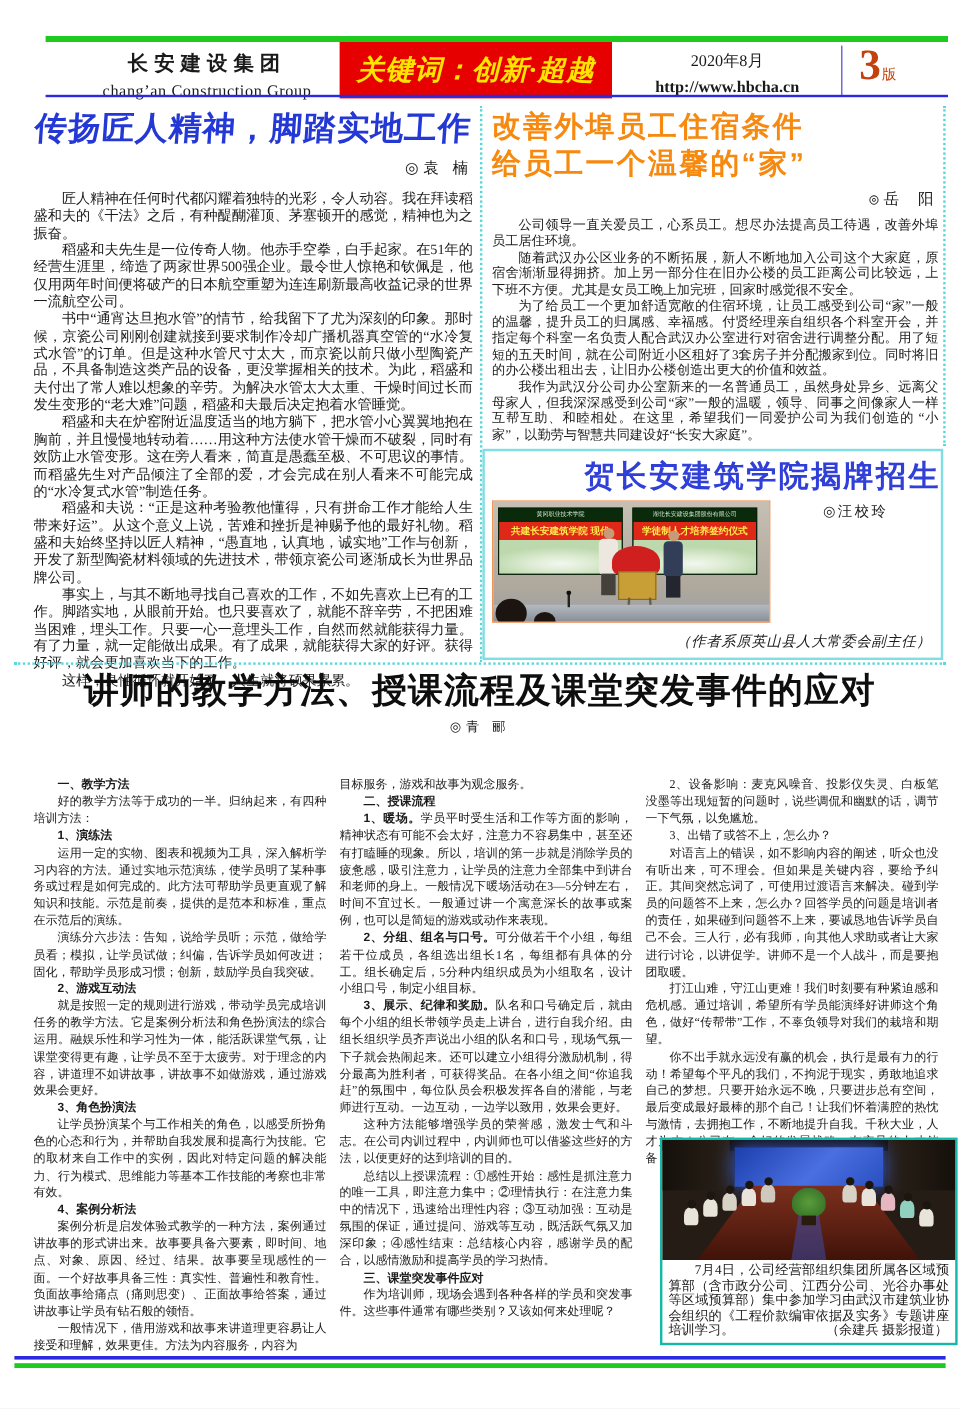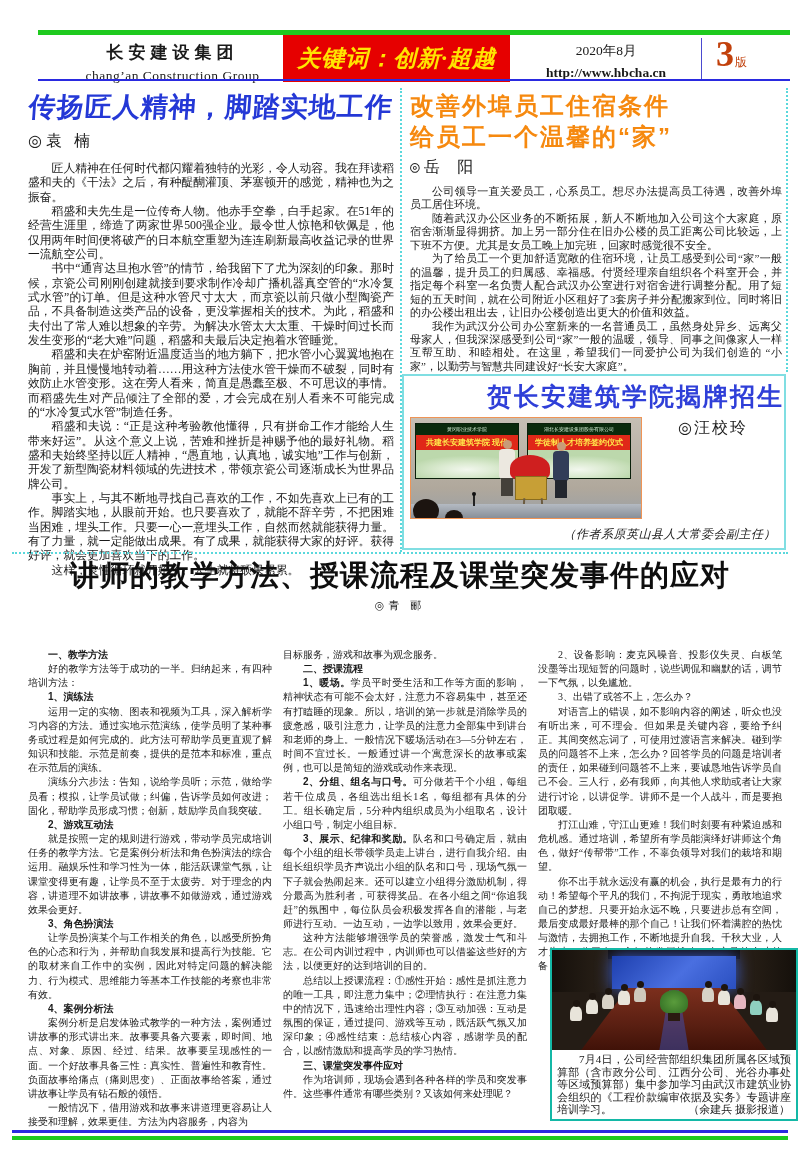--- a/index.html
+++ b/index.html
@@ -18,21 +18,21 @@
   .issue .url{font-weight:bold;margin-top:5px;}
   .head-divider{position:absolute;left:701px;top:38px;width:1px;height:42px;background:#4a4ad0;}
   .pagenum{position:absolute;left:716px;top:34px;width:70px;color:#c2410c;}
   .pagenum .num{font-size:36px;font-weight:bold;line-height:40px;}
   .pagenum .ban{font-size:12px;margin-left:1px;}
   .blue-rule{position:absolute;left:38px;top:79px;width:752px;height:2px;background:#2a2ae0;}
   
   .art-left{position:absolute;left:28px;top:90px;width:366px;height:440px;}
   .t-blue{margin:0;text-align:center;font-size:27px;line-height:34px;color:#2438d6;font-weight:900;
           transform:skewX(-4deg);letter-spacing:1px;}
-  .byline{text-align:left;font-size:16px;letter-spacing:4px;color:#222;margin-top:7px;}
+  .byline{text-align:right;font-size:13px;letter-spacing:4px;color:#222;margin-top:7px;}
   .bodytxt p{margin:0;text-indent:2em;text-align:justify;}
   .art-left .bodytxt{margin-top:9px;font-size:11.8px;line-height:14.35px;}
   .vdot-mid{position:absolute;left:400px;top:88px;height:464px;border-left:2px dotted #5ad8dc;}
   .vdot-right{position:absolute;left:786px;top:88px;height:284px;border-left:2px dotted #5ad8dc;}
   .hdot{position:absolute;left:12px;top:552px;width:776px;border-top:2px dotted #5ad8dc;}
   .art-right{position:absolute;left:410px;top:90px;width:372px;height:282px;}
   .t-orange{margin:0;font-size:24px;line-height:31px;color:#f6890f;font-weight:900;
           font-family:"Liberation Sans","DejaVu Sans",sans-serif;letter-spacing:2px;}
   .art-right .byline{margin-top:5px;font-family:Liberation Mono, monospace;}
   .art-right .bodytxt{margin-top:7px;font-size:11px;line-height:13.45px;}
@@ -59,21 +59,21 @@
   .man .head{position:absolute;top:0;left:6px;width:9px;height:9px;border-radius:50%;background:#c89b78;}
   .man .trunk{position:absolute;top:9px;left:2px;width:16px;height:30px;border-radius:4px;}
   .man .legs{position:absolute;top:38px;left:4px;width:12px;height:18px;background:#44403a;}
   .man1{left:86px;top:22px;} .man1 .trunk{background:#ece8e0;}
   .man2{left:140px;top:24px;} .man2 .trunk{background:#323d58;} .man2 .legs{background:#23262e;}
   .tbl{position:absolute;left:0;bottom:0;width:100%;height:14px;background:linear-gradient(#b4bac2,#888f98);}
   .fg-head{position:absolute;background:#1c1410;border-radius:50%;}
   .mic{position:absolute;left:62px;bottom:12px;width:2px;height:11px;background:#222;}
   .mic::before{content:"";position:absolute;top:-3px;left:-1px;width:4px;height:4px;border-radius:50%;background:#111;}
   .banner-side{position:absolute;left:244px;top:42px;width:130px;text-align:center;}
-  .banner-author{font-size:16px;letter-spacing:2px;}
+  .banner-author{font-size:12px;letter-spacing:2px;}
   .poem{margin-top:8px;font-size:13px;line-height:21.5px;font-style:italic;}
   .banner-cap{position:absolute;right:8px;bottom:5px;font-size:12px;font-style:italic;letter-spacing:.5px;}
   
   .bt-title{position:absolute;left:0;top:556px;width:800px;text-align:center;margin:0;font-size:29px;
           font-weight:900;font-family:"Liberation Sans","DejaVu Sans",sans-serif;color:#0e0e0e;letter-spacing:1px;}
   .bt-author{position:absolute;left:0;top:598px;width:800px;text-align:center;font-size:11px;letter-spacing:4px;}
   .col{position:absolute;top:648px;width:244px;font-size:10px;line-height:14.15px;overflow:hidden;}
   .col p{margin:0;text-indent:2em;text-align:justify;}
   .col p.h{font-weight:bold;font-family:"Liberation Sans","DejaVu Sans",sans-serif;}
   .col p.cont{text-indent:0;}

